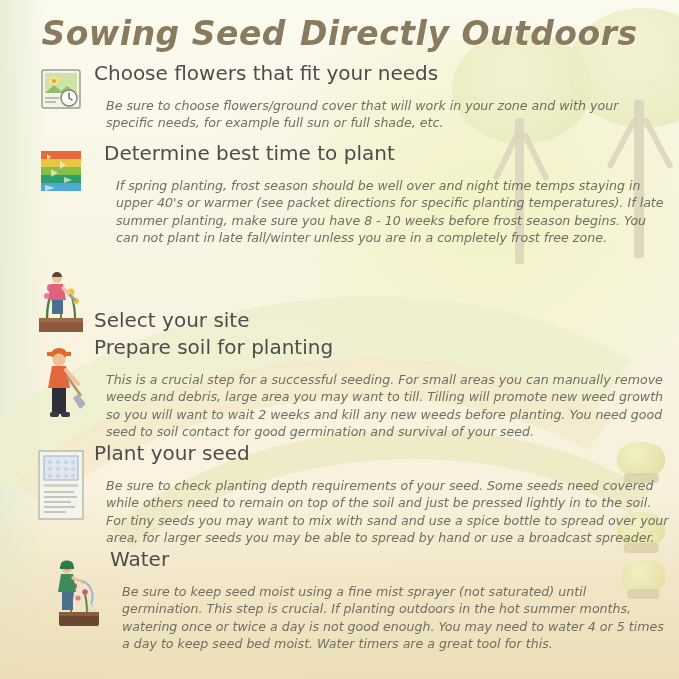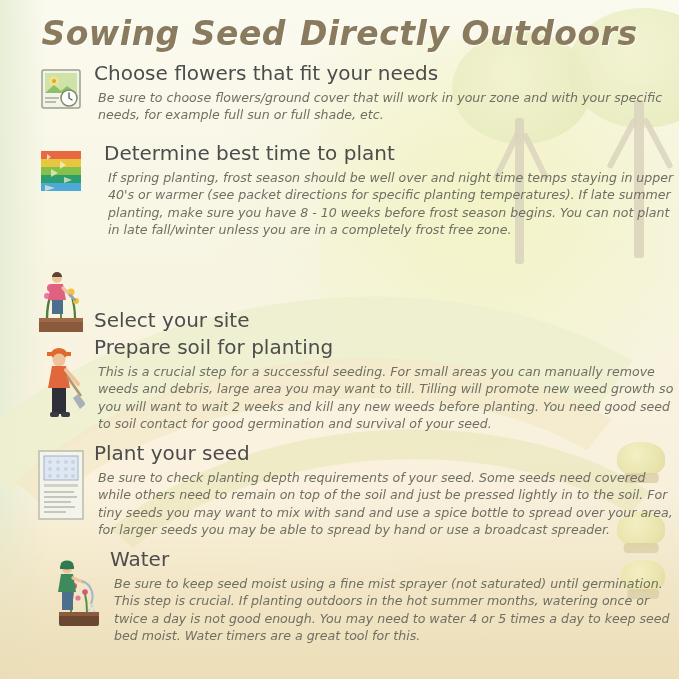--- a/index.html
+++ b/index.html
@@ -128,21 +128,21 @@
     font-weight:normal;
     line-height:1.15;
     margin:0 0 2px 0;
     font-family:"DejaVu Sans", sans-serif;
   }
   .step-body{
     font-size:12.6px;
     line-height:1.38;
     color:#6f6f63;
     font-style:italic;
-    margin:4px;
+    margin:12px;
     font-family:"DejaVu Sans", sans-serif;
   }
   
   #step-1{height:78px;}
   #step-2{height:108px;gap:10px;}
   #step-3{height:82px;align-items:flex-end;}
   #step-4{height:104px;justify-content:center;}
   #step-5{height:104px;}
   #step-6{height:104px;padding-left:28px;}
 

